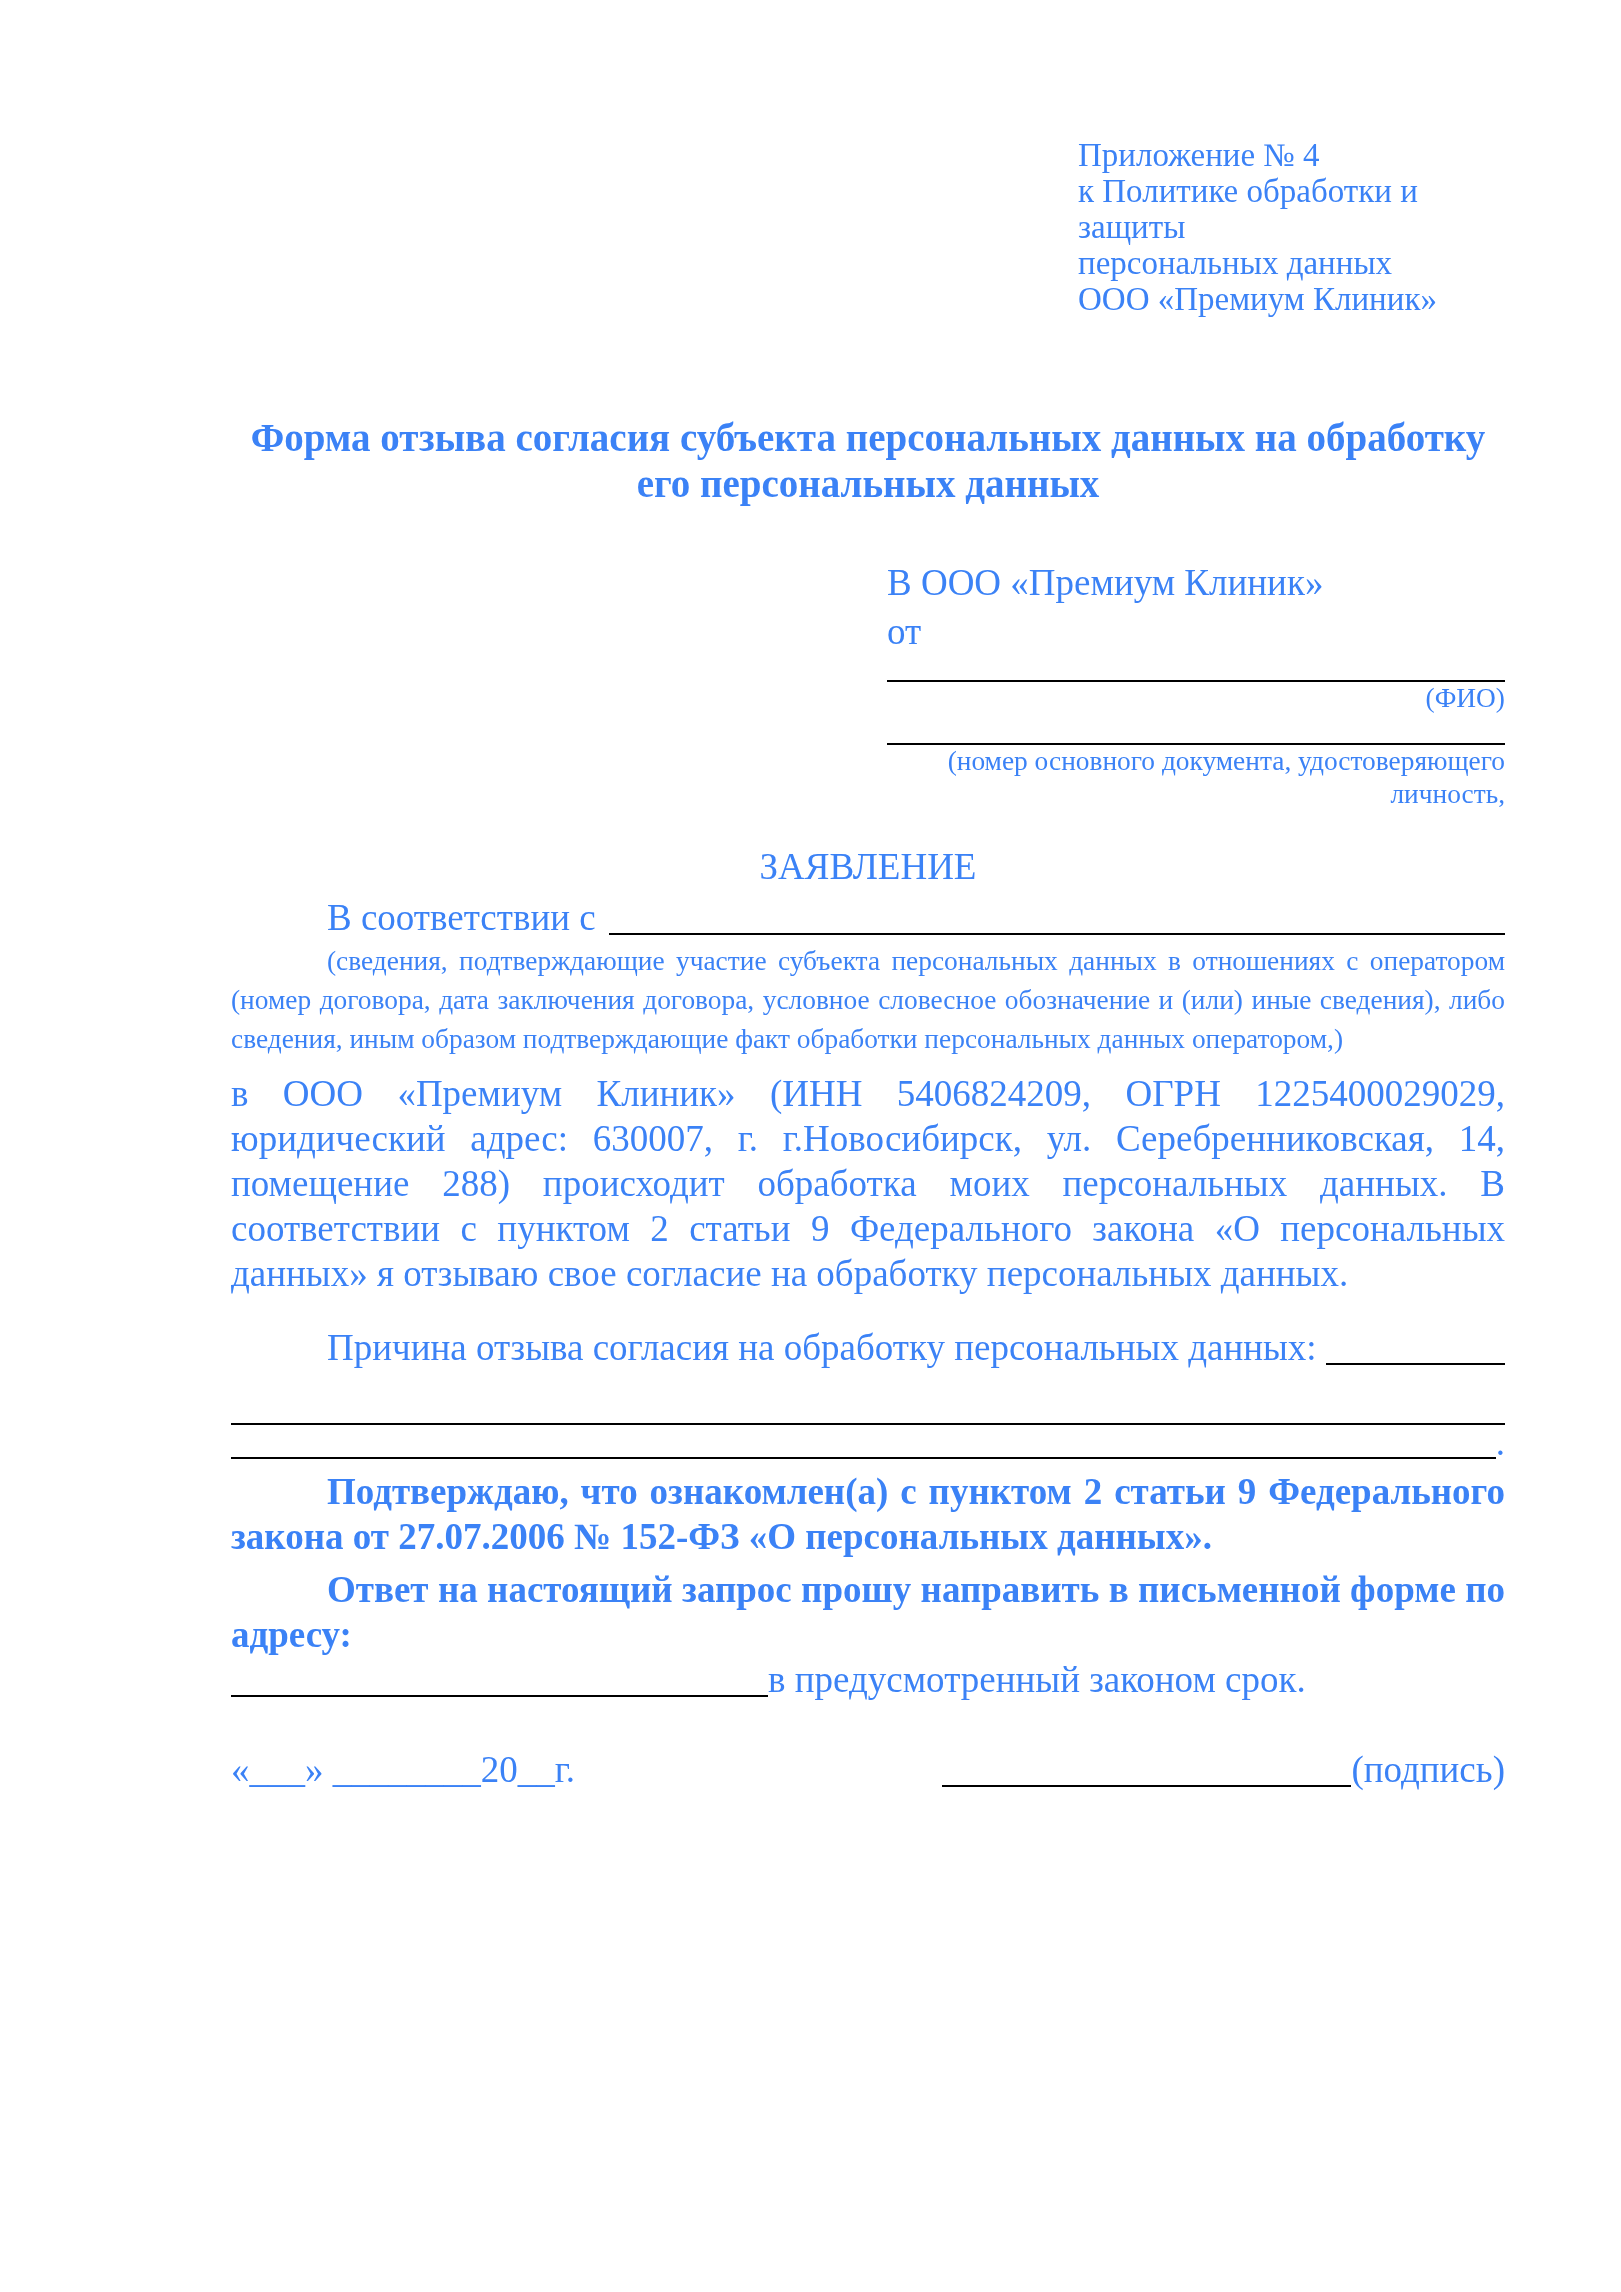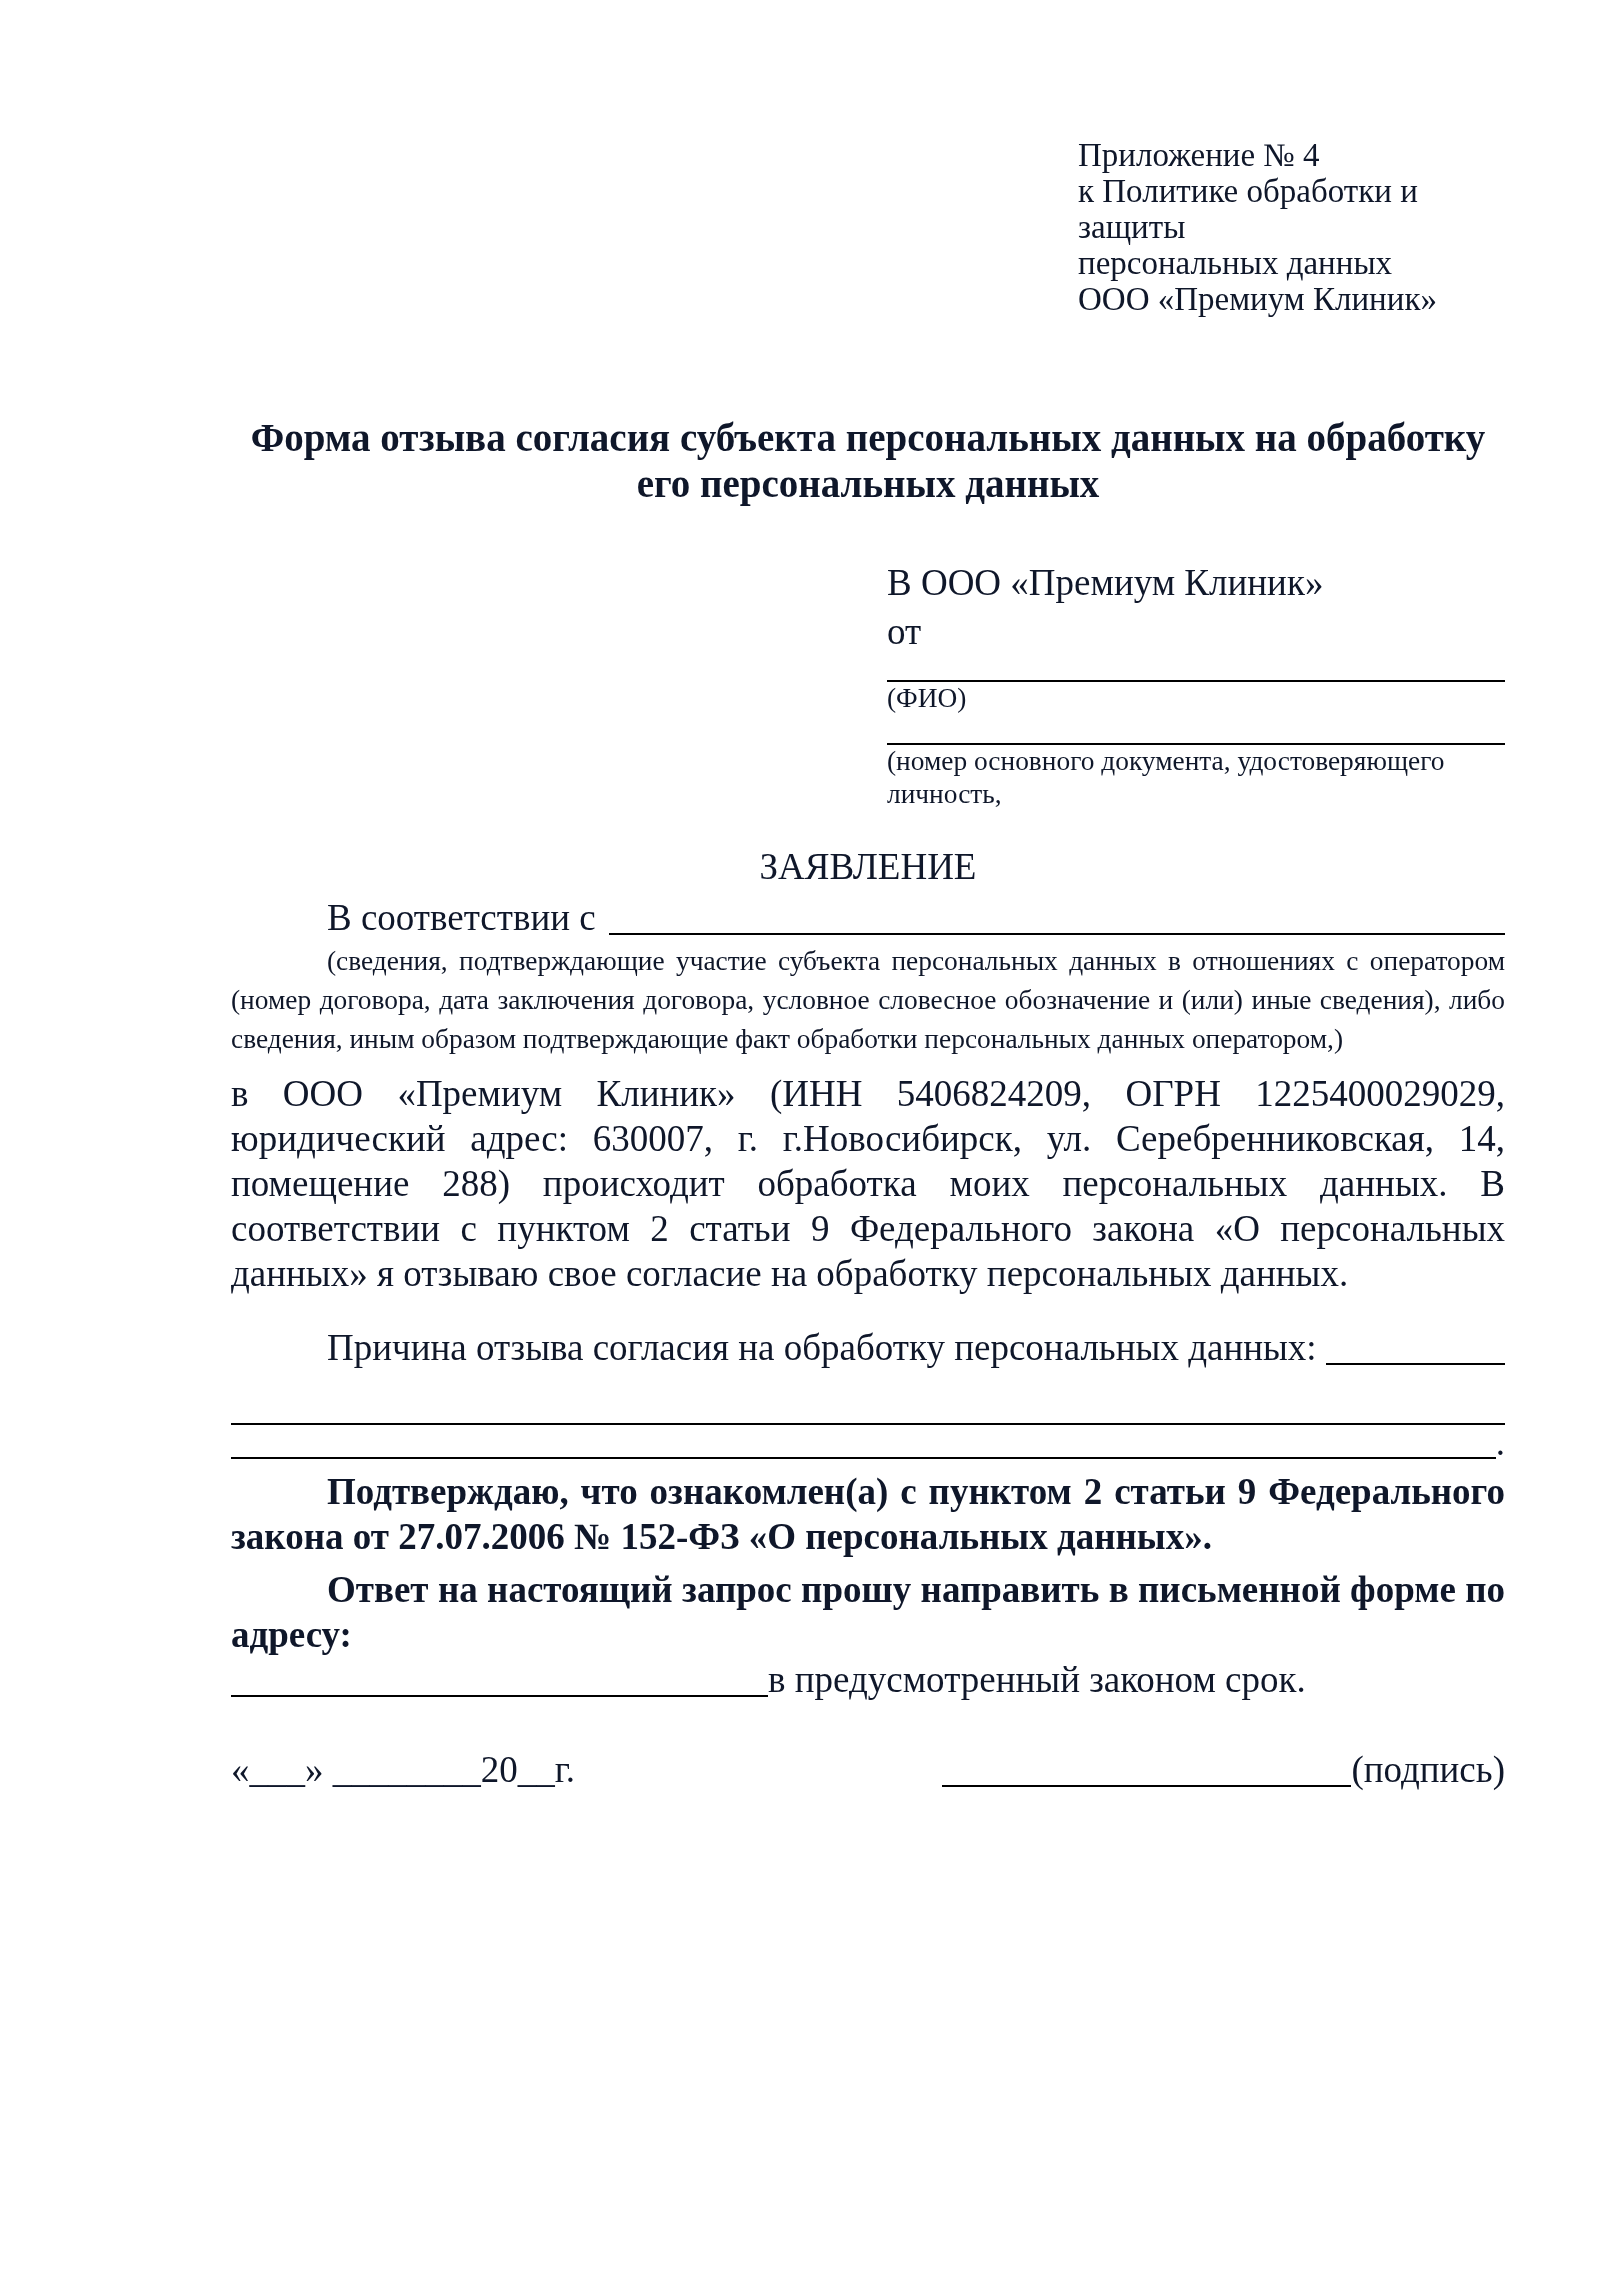--- a/index.html
+++ b/index.html
@@ -5,21 +5,21 @@
   html, body {
     margin: 0;
     padding: 0;
     background: #ffffff;
   }
   .page {
     position: relative;
     width: 1621px;
     height: 2293px;
     background: #ffffff;
-    color: #0f172a;
+    color: #3b82f6;
     font-family: "Liberation Serif", "DejaVu Serif", serif;
     box-sizing: border-box;
     padding: 137px 116px 0 231px;
     overflow: hidden;
   }
   
   .header-block {
     margin-left: 847px;
     font-size: 33px;
     line-height: 36px;
@@ -39,21 +39,21 @@
     margin-left: 656px;
     width: 618px;
     font-size: 37px;
     line-height: 43px;
   }
   .addressee .from-label { margin-top: 5.9px; }
   .field .wline { border-bottom: 2.9px solid #000; }
   .field .caption {
     font-size: 27.4px;
     line-height: 33px;
-    text-align: left;
+    text-align: right;
   }
   .field-1 .wline { margin-top: 27.4px; }
   .field-2 .wline { margin-top: 27.4px; }
   .field-3 .wline { margin-top: 39px; }
   .field-4 .wline { margin-top: 27.4px; }
 
   .stmt-heading {
     margin-top: 33px;
     text-align: center;
     font-size: 37px;

